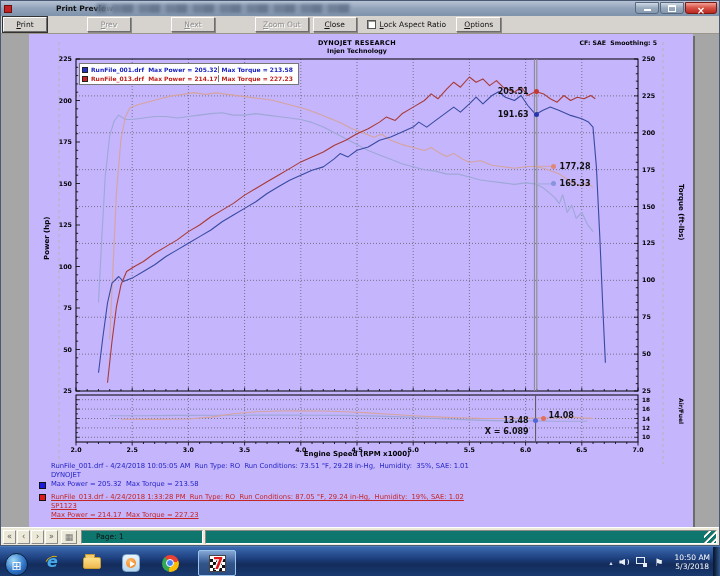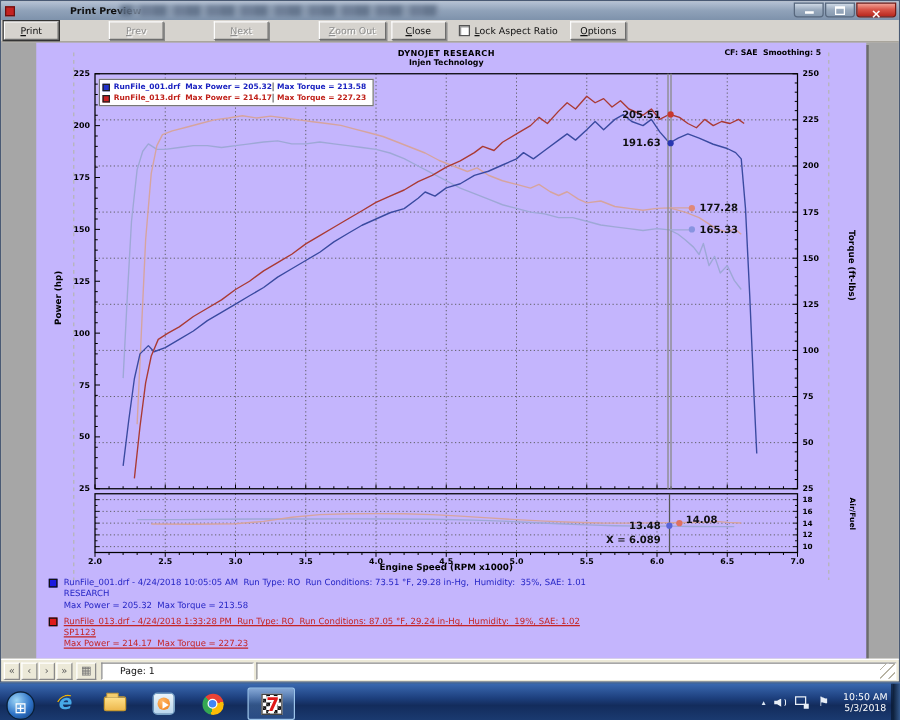--- a/index.html
+++ b/index.html
@@ -61,34 +61,34 @@
 
   .dot{position:absolute;width:5px;height:5px;border-radius:50%;}
   #dot-pr{background:#c83830;} #dot-pb{background:#2836b0;}
   #dot-tr{background:#e08878;} #dot-tb{background:#8894e0;}
   #dot-ab{background:#5864d8;} #dot-ar{background:#e07060;}
   .dlabel{position:absolute;font-size:8px;font-weight:700;color:#101010;white-space:nowrap;}
   .dlabel.r{width:56px;text-align:right;}
 
   .footer{position:absolute;left:10px;top:428px;}
   .run{display:flex;margin-bottom:4px;}
-  .run.b{color:#2525c5;} .run.r{color:#c52525;text-decoration:underline;}
+  .run.b{color:#2525c5;align-items:flex-end;} .run.r{color:#c52525;text-decoration:underline;}
   .bullet{width:7px;height:7px;border:1px solid #111;margin:1px 5px 0 0;flex:none;}
   .run.b .bullet{background:#1a1ae0;} .run.r .bullet{background:#e01a1a;}
   .run-lines div{font-size:6.8px;line-height:9px;}
 
   
   .statusbar{position:absolute;left:0;bottom:0;right:0;height:18px;background:#ece9d8;border-top:1px solid #fff;
     display:flex;align-items:center;padding:1px 2px;}
   .nvbtn{width:13px;height:14px;margin-right:1px;background:#ece9d8;border:1px solid;border-color:#fff #8a8a8a #8a8a8a #fff;
     font-size:8px;color:#555;display:flex;align-items:center;justify-content:center;}
   .nvbtn.wide{width:16px;margin-left:2px;}
   .nv1::before{content:"\00ab";} .nv2::before{content:"\2039";} .nv3::before{content:"\203a";} .nv4::before{content:"\00bb";}
   .nv5::before{content:"\25a6";font-size:9px;color:#777;}
-  .sb-panel{height:14px;border:1px solid;border-color:#8a8a8a #fff #fff #8a8a8a;background:#ffffff;
+  .sb-panel{height:14px;border:1px solid;border-color:#8a8a8a #fff #fff #8a8a8a;background:#0f766e;
     font-size:7.5px;color:#111;display:flex;align-items:center;padding-left:14px;}
   .sb-page{width:122px;margin-left:3px;}
   .sb-fill{flex:1;margin-left:2px;position:relative;}
   .grip{position:absolute;right:0;bottom:0;width:12px;height:12px;
     background:repeating-linear-gradient(135deg,transparent 0 3px,#b8b4a4 3px 4px,#fff 4px 5px);}
 
   
   .taskbar{position:absolute;left:0;bottom:0;right:0;height:30px;
     background:linear-gradient(#3a69b0,#1d3f7d 40%,#132c5c 60%,#1a3a70);border-top:1px solid #4d7ab8;
     display:flex;align-items:flex-end;}
@@ -504,21 +504,21 @@
         <div class="dlabel" id="lbl-tb" style="left: 530.604px; top: 145.435px;">165.33</div>
         <div class="dlabel r" id="lbl-ab" style="left: 443.604px; top: 382.444px;">13.48</div>
         <div class="dlabel" id="lbl-ar" style="left: 519.604px; top: 377.124px;">14.08</div>
         <div class="dlabel r" id="lbl-x" style="left: 443.604px; top: 392.944px;">X = 6.089</div>
 
         <div class="footer">
           <div class="run b">
             <span class="bullet"></span>
             <div class="run-lines">
               <div class="pre">RunFile_001.drf - 4/24/2018 10:05:05 AM  Run Type: RO  Run Conditions: 73.51 °F, 29.28 in-Hg,  Humidity:  35%, SAE: 1.01</div>
-              <div class="pre">RESEARCH</div>
+              <div class="pre">DYNOJET</div>
               <div class="pre">Max Power = 205.32  Max Torque = 213.58</div>
             </div>
           </div>
           <div class="run r">
             <span class="bullet"></span>
             <div class="run-lines">
               <div class="pre">RunFile_013.drf - 4/24/2018 1:33:28 PM  Run Type: RO  Run Conditions: 87.05 °F, 29.24 in-Hg,  Humidity:  19%, SAE: 1.02</div>
               <div class="pre">SP1123</div>
               <div class="pre">Max Power = 214.17  Max Torque = 227.23</div>
             </div>

